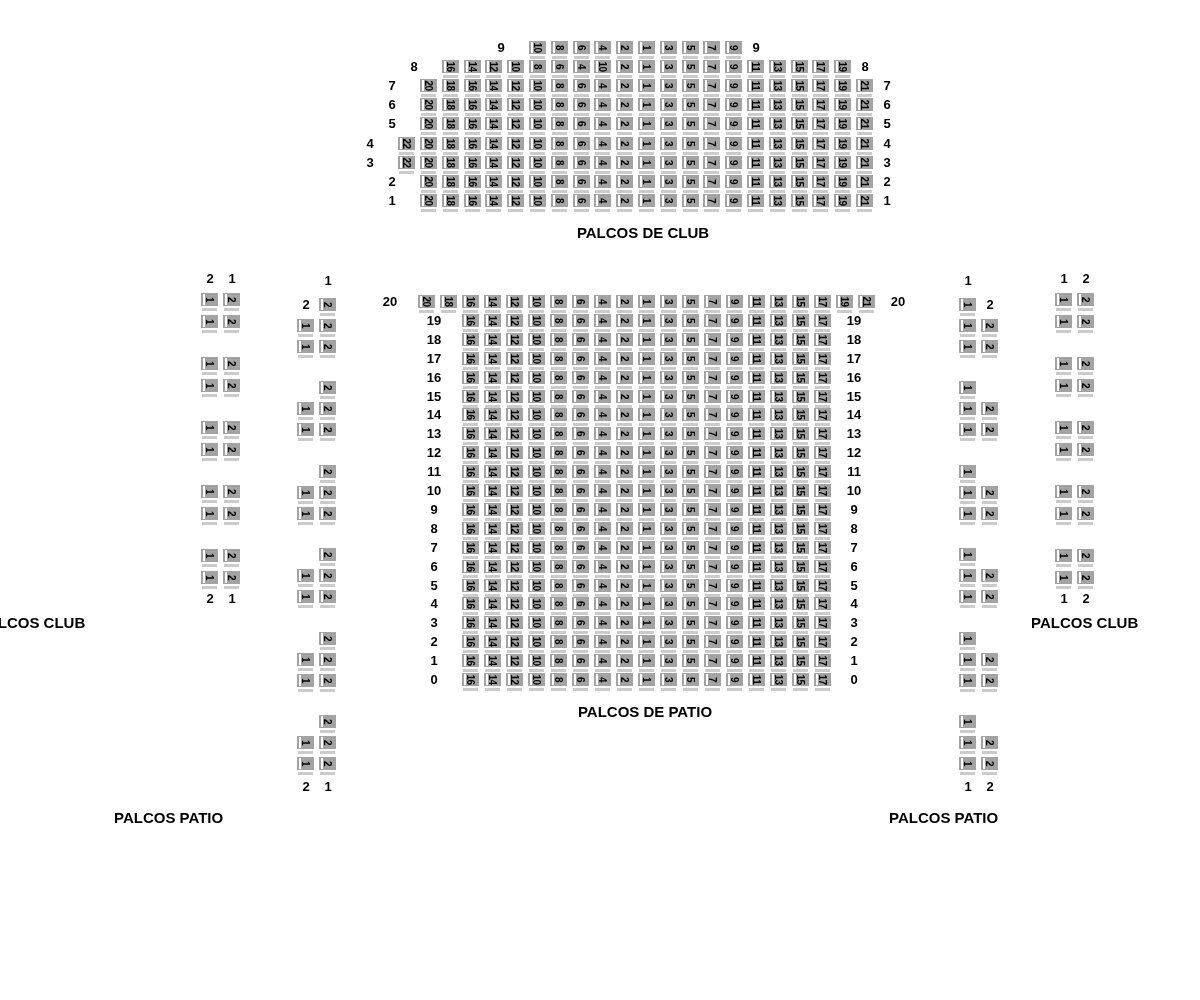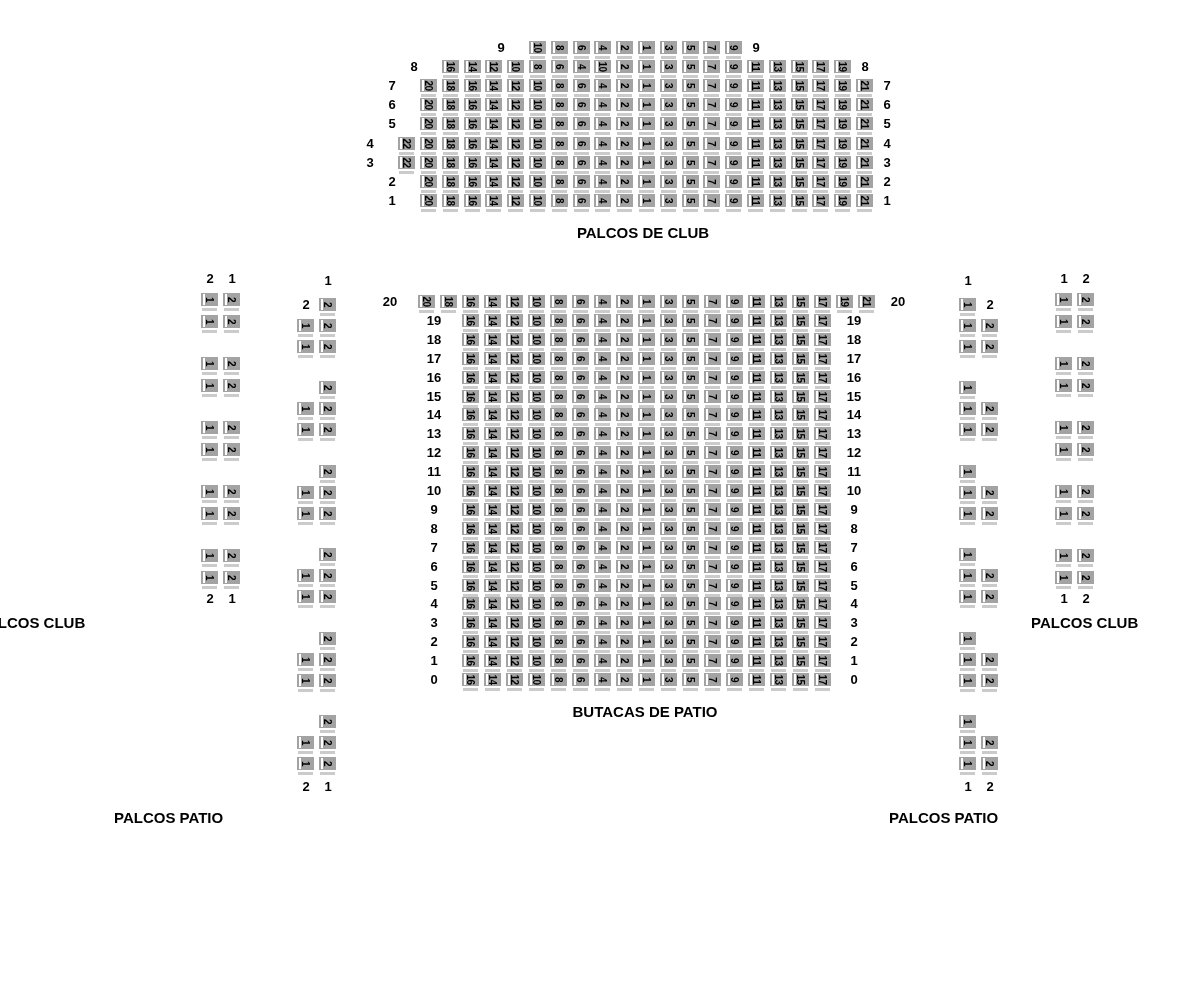--- a/index.html
+++ b/index.html
@@ -27,21 +27,21 @@
   #lbl-pclub-l{left:-22px;top:614px;text-align:left;}
   #lbl-pclub-r{left:1031px;top:614px;text-align:left;}
   #lbl-ppatio-l{left:114px;top:809px;text-align:left;}
   #lbl-ppatio-r{left:889px;top:809px;text-align:left;}
 </style>
 </head>
 <body style="background: rgb(255, 255, 255);">
 
 <div id="seatmap" style="--seat-bg: #a3a3a3; --seat-stripe: #ffffff; --seat-base: #cbcbcb; --ink: #000000;">
   <div class="sec-label" id="lbl-club">PALCOS DE CLUB</div>
-  <div class="sec-label" id="lbl-patio">BUTACAS DE PATIO</div>
+  <div class="sec-label" id="lbl-patio">PALCOS DE PATIO</div>
   <div class="sec-label" id="lbl-pclub-l">PALCOS CLUB</div>
   <div class="sec-label" id="lbl-pclub-r">PALCOS CLUB</div>
   <div class="sec-label" id="lbl-ppatio-l">PALCOS PATIO</div>
   <div class="sec-label" id="lbl-ppatio-r">PALCOS PATIO</div>
 <div class="rowlabel" style="left: 489px; top: 40px;">9</div>
     <div class="rowlabel" style="left: 744px; top: 40px;">9</div>
     <div class="seat" style="left: 529px; top: 41px;">
       <span class="seat-num">10</span>
     </div>
     <div class="seat" style="left: 551px; top: 41px;">

